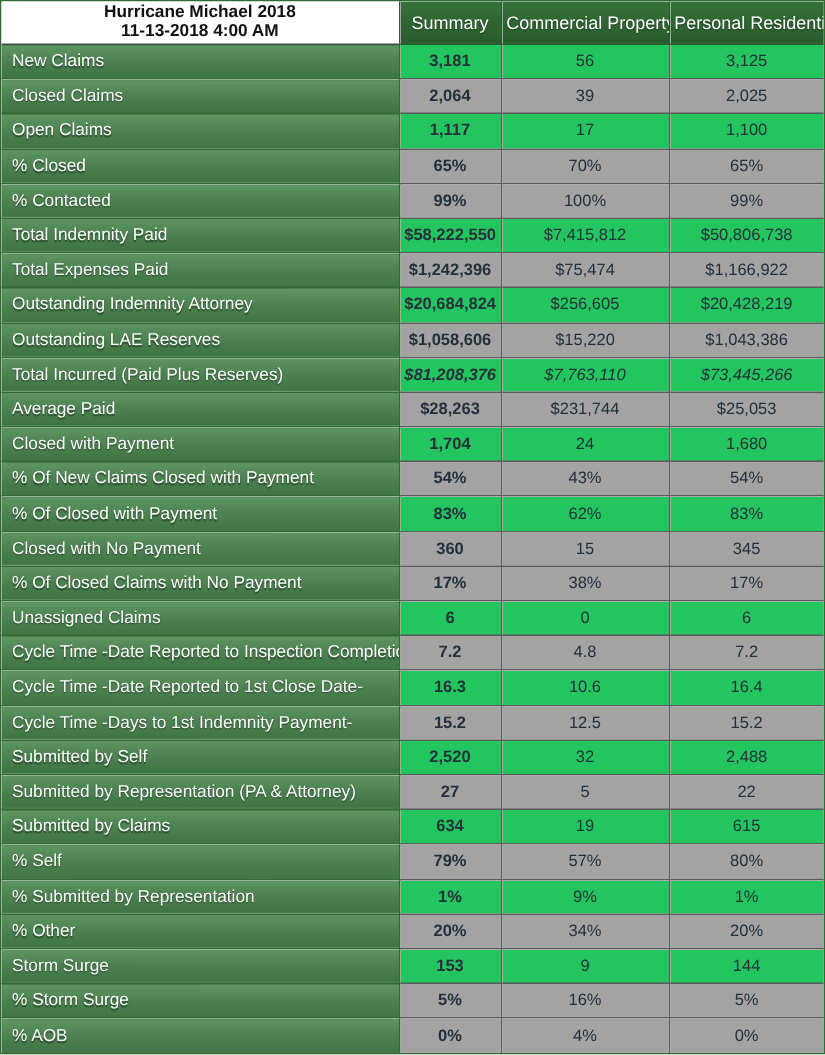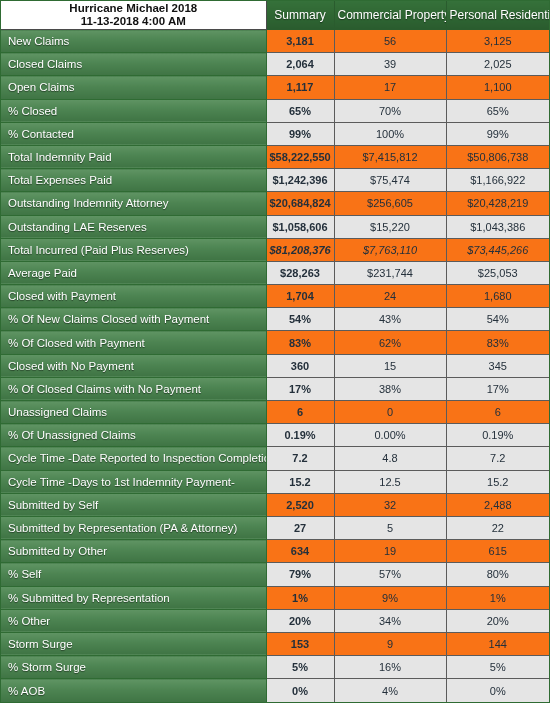--- a/index.html
+++ b/index.html
@@ -78,22 +78,22 @@
   td.val {
     font-size: 11px;
     color: #24303b;
     text-align: center;
     border: 1px solid #5b5b5b;
     padding: 0 3px;
     white-space: nowrap;
     overflow: hidden;
   }
   td.val:last-child { border-right: none; }
-  tr.band-white td.val { background: #f97316; }
-  tr.band-green td.val { background: #e5e5e5; margin-left: 35px; }
+  tr.band-white td.val { background: #22c55e; }
+  tr.band-green td.val { background: #a3a3a3; margin-left: 35px; }
   tbody tr:last-child td { border-bottom: none; }
 
   
   td.val.col-summary { font-weight: bold; }
   
   tr.italic-row td.val { font-style: italic; }
 </style>
 </head>
 <body>
 
@@ -213,51 +213,51 @@
           <td class="val col-commercial">38%</td>
           <td class="val col-personal">17%</td>
         </tr>
         <tr class="band-white">
           <td class="row-label">Unassigned Claims</td>
           <td class="val col-summary">6</td>
           <td class="val col-commercial">0</td>
           <td class="val col-personal">6</td>
         </tr>
         <tr class="band-green">
-          <td class="row-label">% Of Unassigned Claims</td>
-          <td class="val col-summary">0.19%</td>
-          <td class="val col-commercial">0.00%</td>
-          <td class="val col-personal">0.19%</td>
-        </tr>
-        <tr class="band-green">
           <td class="row-label">Cycle Time -Date Reported to Inspection Completion-</td>
           <td class="val col-summary">7.2</td>
           <td class="val col-commercial">4.8</td>
           <td class="val col-personal">7.2</td>
         </tr>
+        <tr class="band-white">
+          <td class="row-label">Cycle Time -Date Reported to 1st Close Date-</td>
+          <td class="val col-summary">16.3</td>
+          <td class="val col-commercial">10.6</td>
+          <td class="val col-personal">16.4</td>
+        </tr>
         <tr class="band-green">
           <td class="row-label">Cycle Time -Days to 1st Indemnity Payment-</td>
           <td class="val col-summary">15.2</td>
           <td class="val col-commercial">12.5</td>
           <td class="val col-personal">15.2</td>
         </tr>
         <tr class="band-white">
           <td class="row-label">Submitted by Self</td>
           <td class="val col-summary">2,520</td>
           <td class="val col-commercial">32</td>
           <td class="val col-personal">2,488</td>
         </tr>
         <tr class="band-green">
           <td class="row-label">Submitted by Representation (PA &amp; Attorney)</td>
           <td class="val col-summary">27</td>
           <td class="val col-commercial">5</td>
           <td class="val col-personal">22</td>
         </tr>
         <tr class="band-white">
-          <td class="row-label">Submitted by Other</td>
+          <td class="row-label">Submitted by Claims</td>
           <td class="val col-summary">634</td>
           <td class="val col-commercial">19</td>
           <td class="val col-personal">615</td>
         </tr>
         <tr class="band-green">
           <td class="row-label">% Self</td>
           <td class="val col-summary">79%</td>
           <td class="val col-commercial">57%</td>
           <td class="val col-personal">80%</td>
         </tr>

